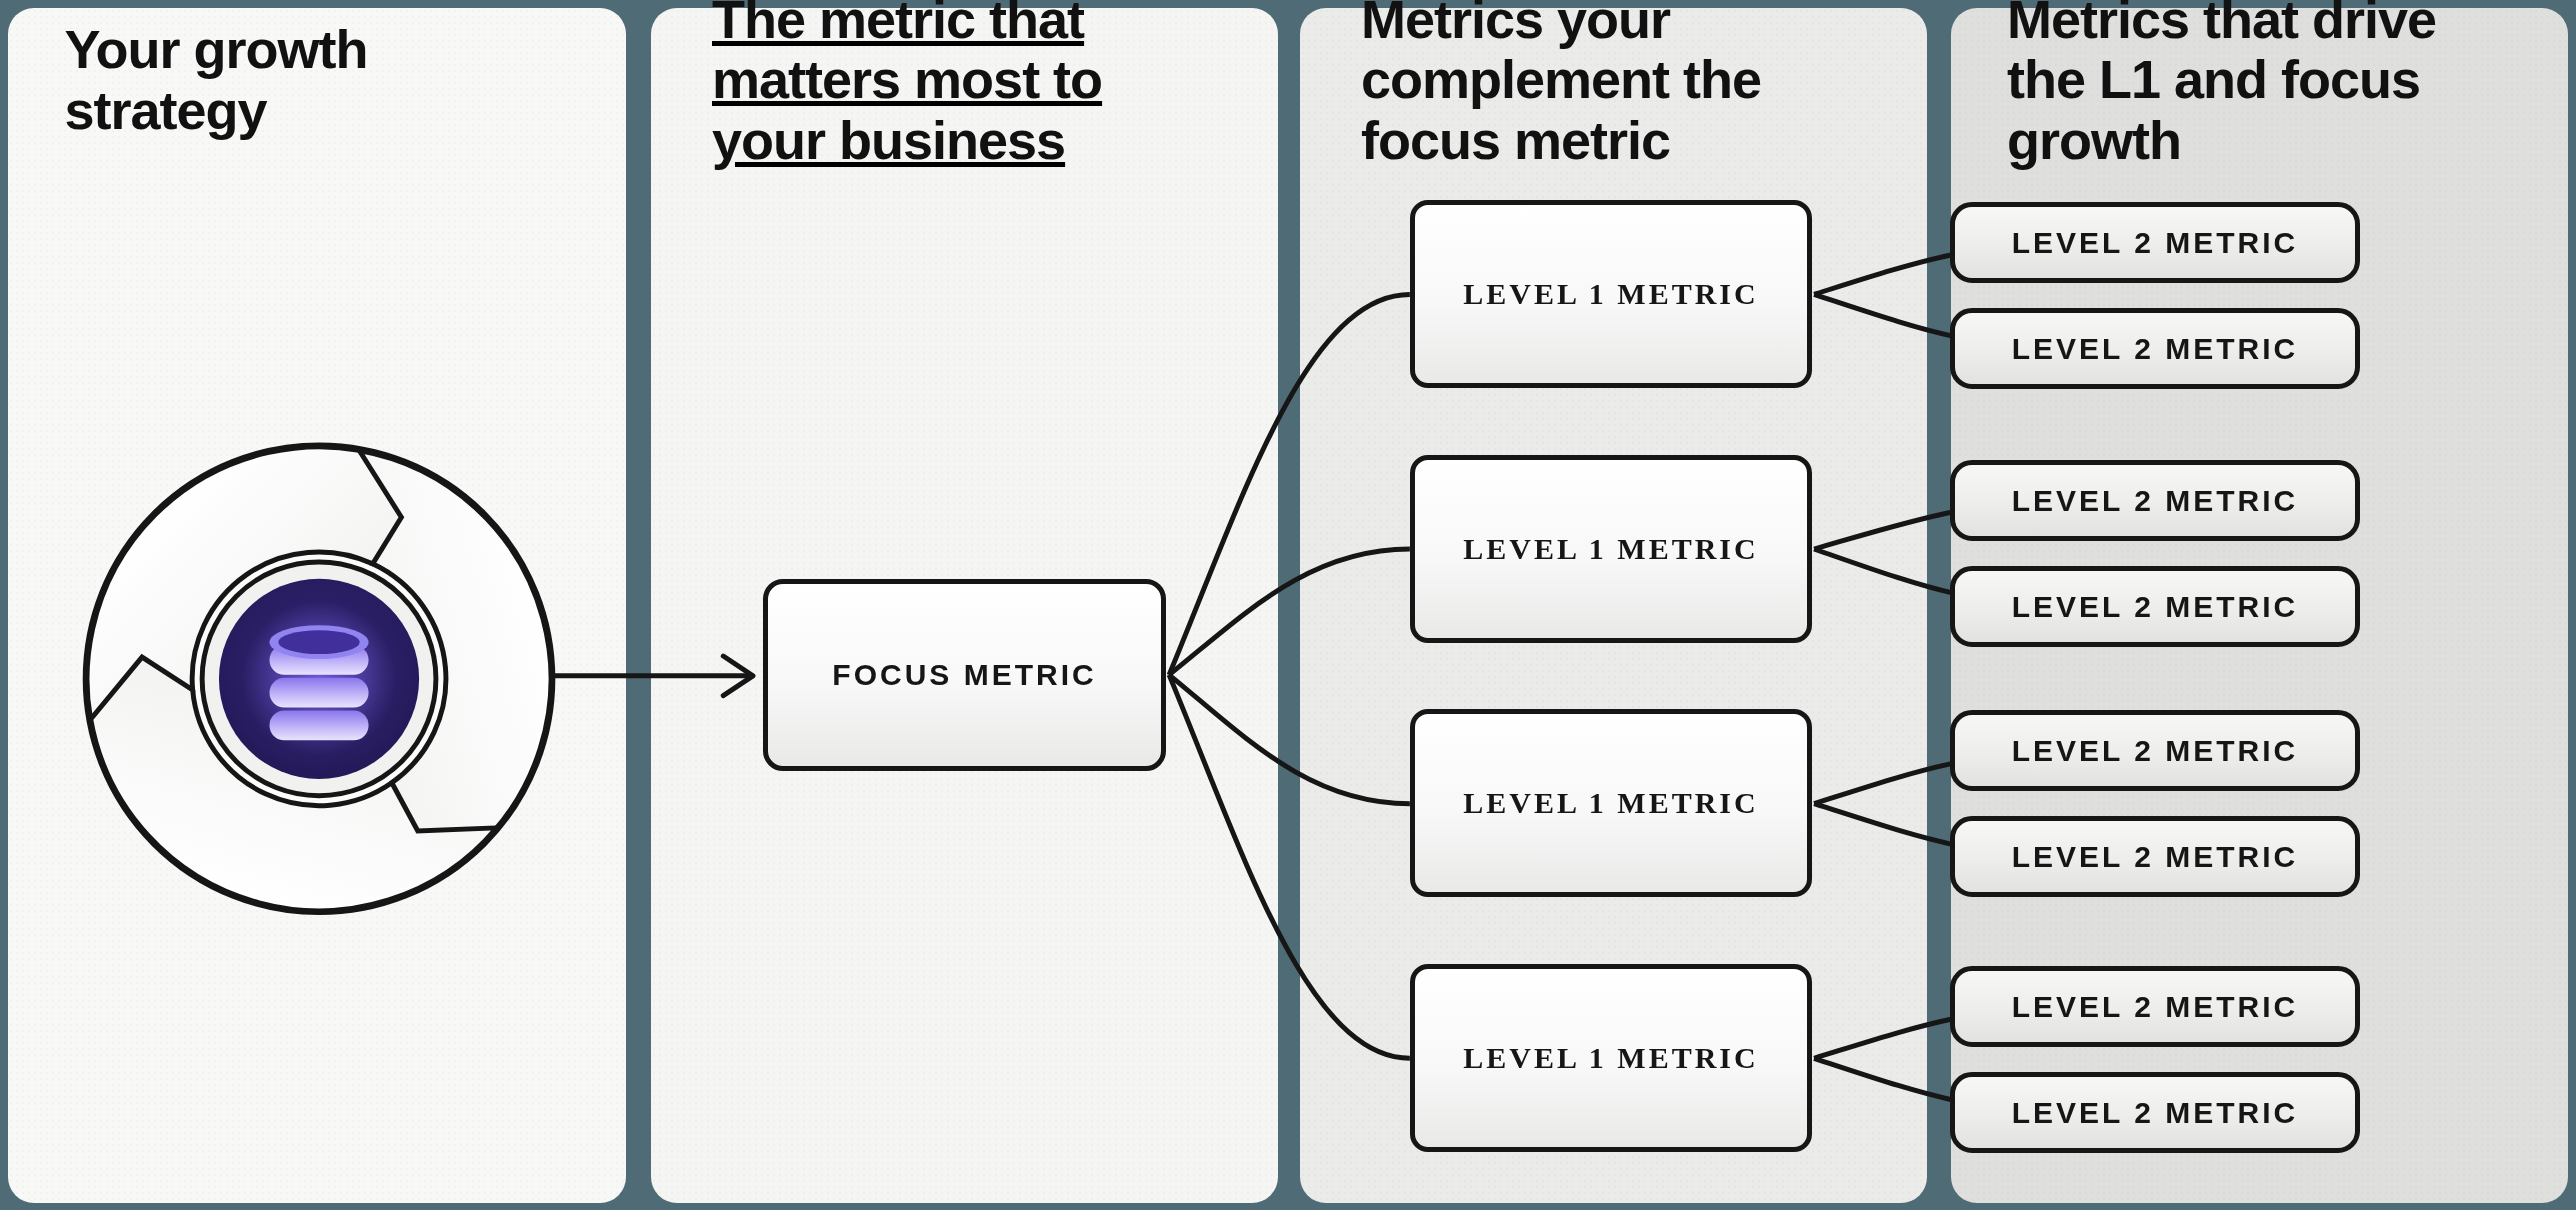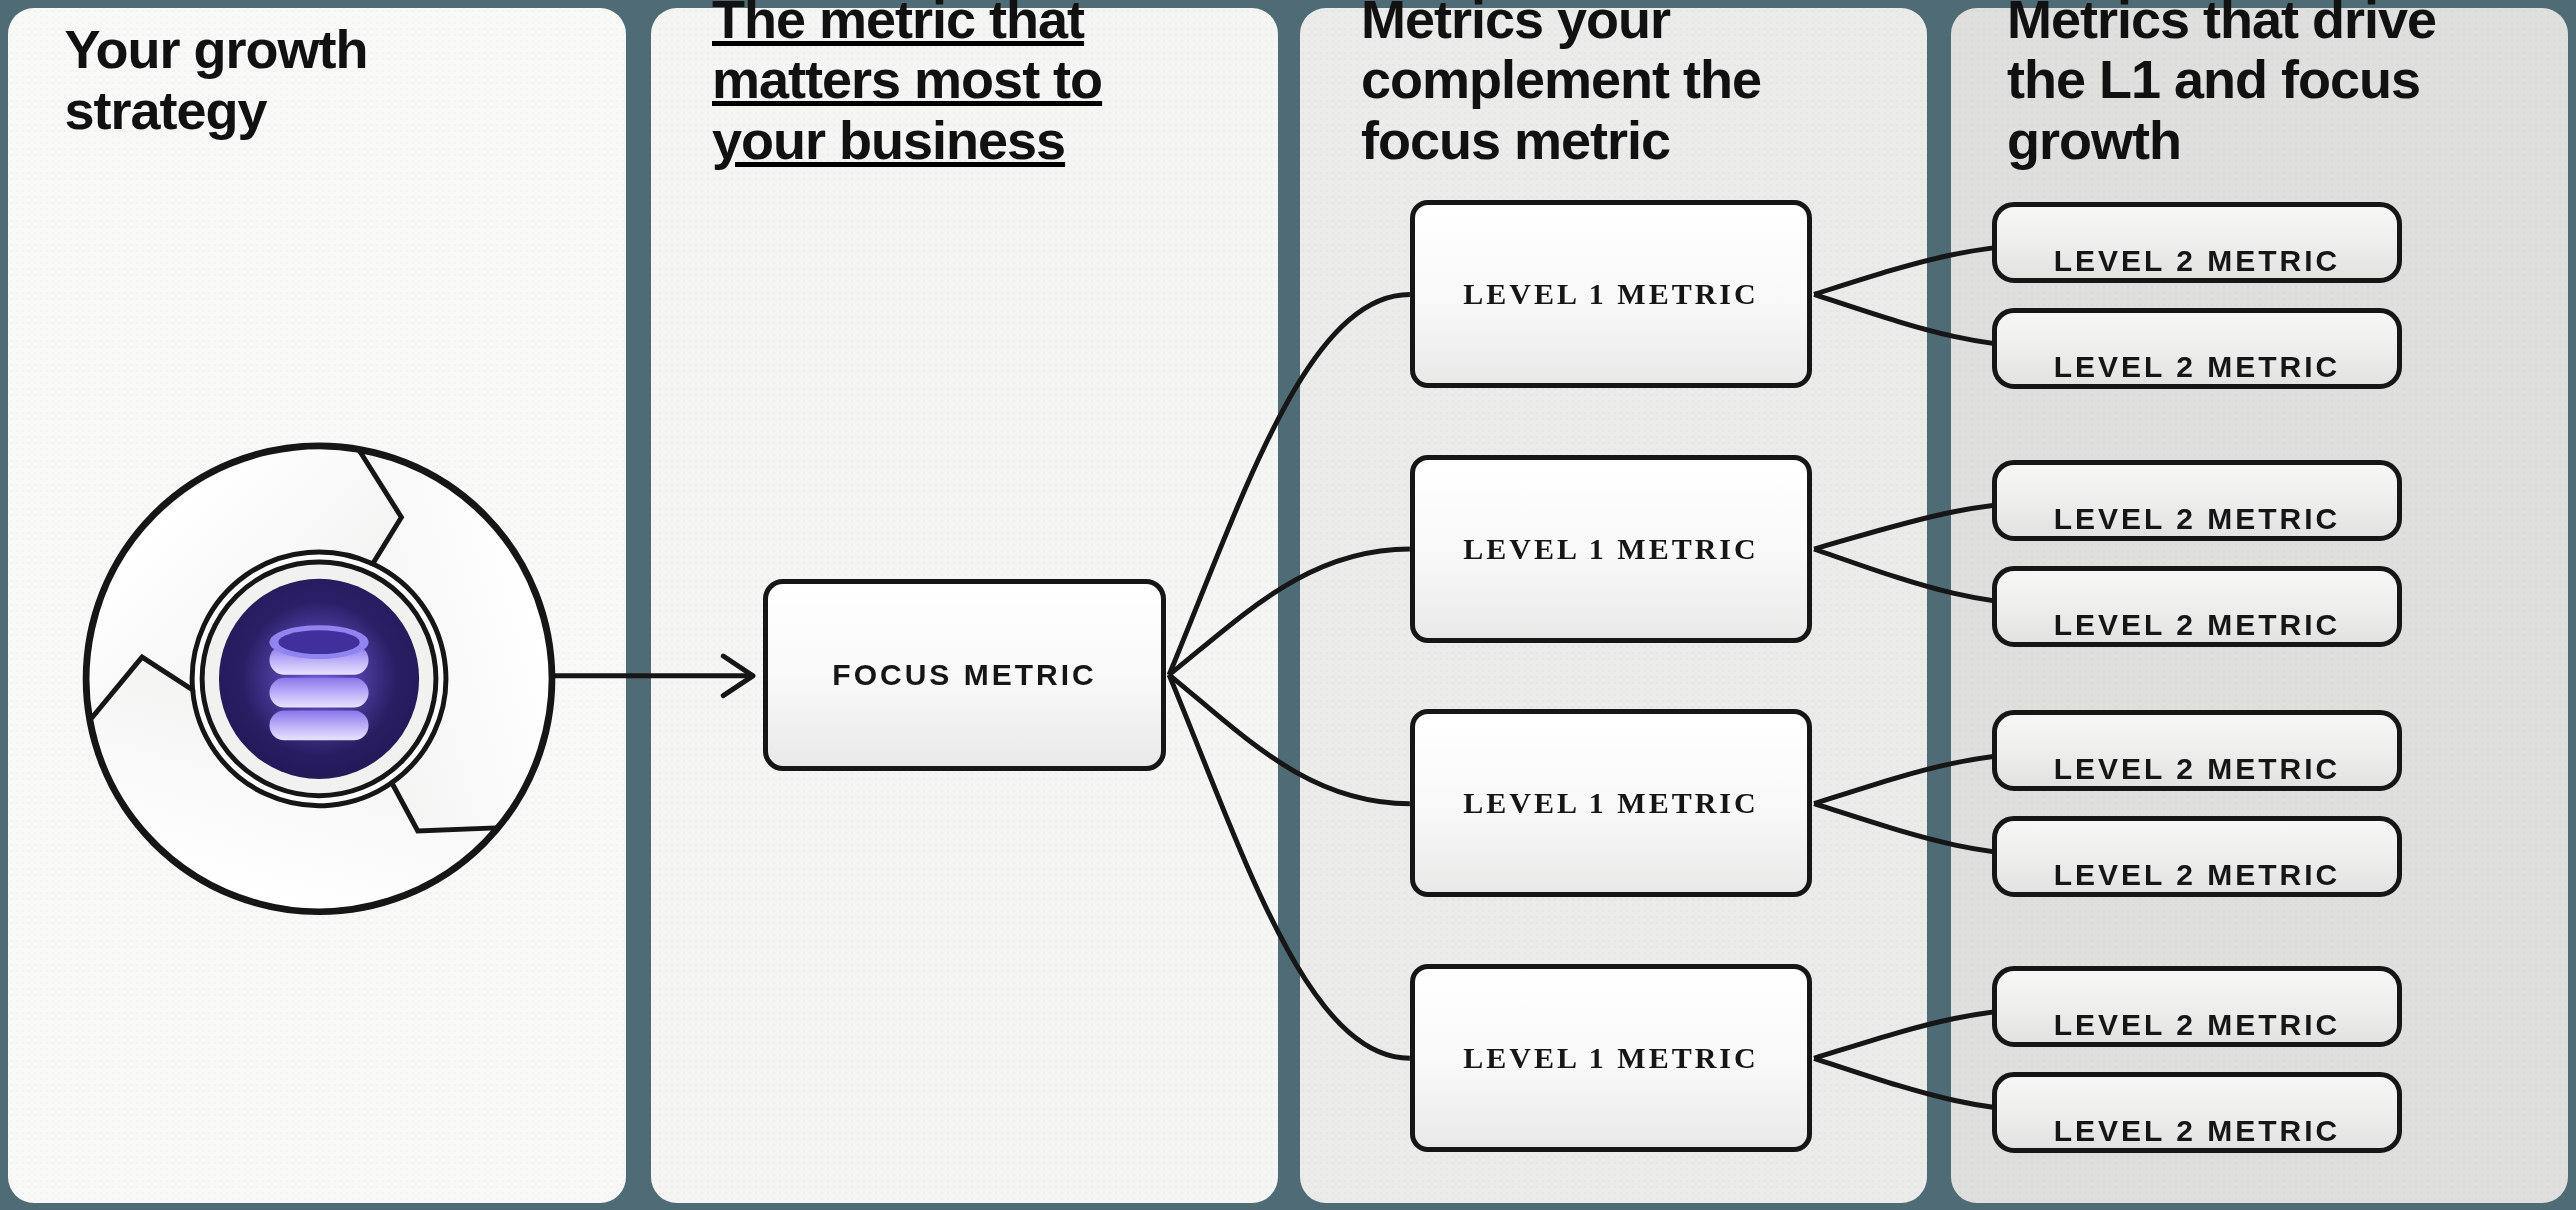--- a/index.html
+++ b/index.html
@@ -26,23 +26,22 @@
   .metric-box {
     position:absolute; border:5px solid #161616; z-index:3;
     display:flex; align-items:center; justify-content:center; text-align:center;
     font-weight:700; color:#161616; font-size:30px; letter-spacing:3px;
     background:linear-gradient(180deg,#ffffff 0%,#f8f8f8 55%,#e9e9e8 100%);
   }
   .focus-box  { left:763px; top:579px; width:403px; height:192px; border-radius:20px;align-items:center; }
   .l1-box     { left:1410px; width:402px; height:188px; border-radius:18px;font-family:Liberation Serif, serif; }
   .l1-1 { top:200px; } .l1-2 { top:455px; } .l1-3 { top:709px; } .l1-4 { top:964px; }
   .l2-box {
-    left:1992px; width:410px; height:81px; border-radius:22px;
+    left:1950px; width:410px; height:81px; border-radius:22px;
     background:linear-gradient(180deg,#f7f7f6 0%,#ededec 55%,#e2e2e1 100%);
-    align-items:flex-end;
   }
   .l2-1 { top:202px; } .l2-2 { top:308px; } .l2-3 { top:460px; } .l2-4 { top:566px; }
   .l2-5 { top:710px; } .l2-6 { top:816px; } .l2-7 { top:966px; } .l2-8 { top:1072px; }
   svg.overlay { position:absolute; left:0; top:0; width:2576px; height:1211px; z-index:2; }
 </style>
 </head>
 <body>
 
 <div class="panel panel-1">
   <div class="panel-title">Your growth strategy</div>

